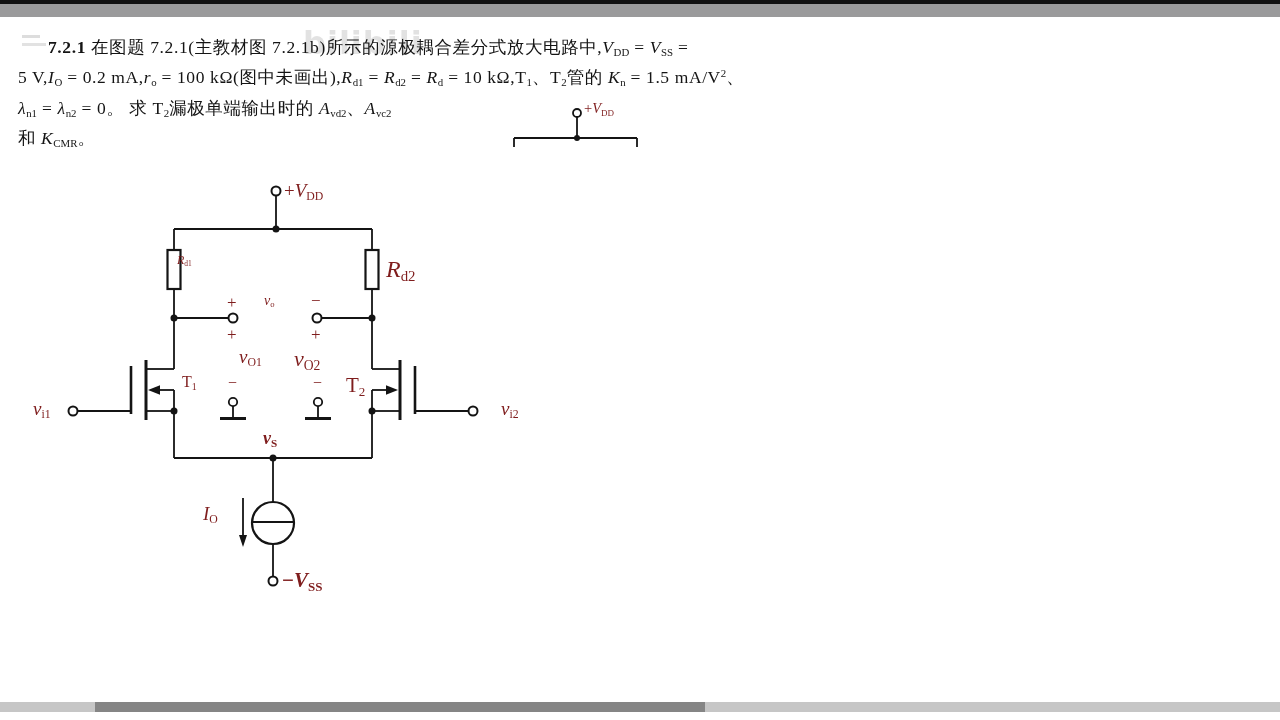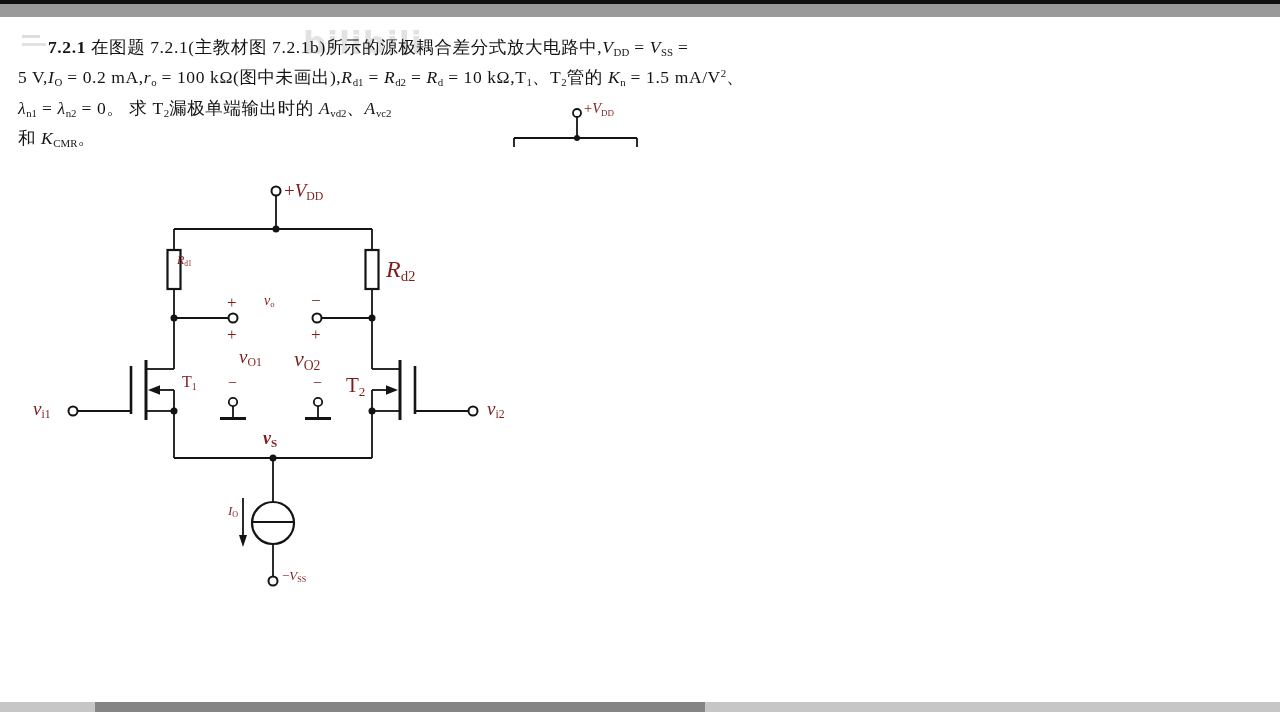--- a/index.html
+++ b/index.html
@@ -165,23 +165,23 @@
   <div class="lbl" style="left:311px;top:291px;font-size:17px;"><span class="seg-n">−</span></div>
   <div class="lbl" style="left:227px;top:325px;font-size:17px;"><span class="seg-n">+</span></div>
   <div class="lbl" style="left:311px;top:325px;font-size:17px;"><span class="seg-n">+</span></div>
   <div class="lbl" style="left:219px;top:346px;font-size:19px;margin-left:20px;"><span class="seg-i">v</span><span class="seg-s">O1</span></div>
   <div class="lbl" style="left:294px;top:346px;font-size:22px;"><span class="seg-i">v</span><span class="seg-s">O2</span></div>
   <div class="lbl" style="left:182px;top:373px;font-size:16px;"><span class="seg-n">T</span><span class="seg-s">1</span></div>
   <div class="lbl" style="left:346px;top:373px;font-size:21px;"><span class="seg-n">T</span><span class="seg-s">2</span></div>
   <div class="lbl" style="left:228px;top:374px;font-size:16px;"><span class="seg-n">−</span></div>
   <div class="lbl" style="left:313px;top:374px;font-size:16px;"><span class="seg-n">−</span></div>
   <div class="lbl" style="left:33px;top:398px;font-size:19px;"><span class="seg-i">v</span><span class="seg-s">i1</span></div>
-  <div class="lbl" style="left:487px;top:398px;font-size:19px;"><span class="seg-i">v</span><span class="seg-s">i2</span></div>
+  <div class="lbl" style="left:501px;top:398px;font-size:19px;"><span class="seg-i">v</span><span class="seg-s">i2</span></div>
   <div class="lbl" style="left:263px;top:428px;font-size:18px;font-weight:bold;"><span class="seg-i">v</span><span class="seg-s">S</span></div>
-  <div class="lbl" style="left:228px;top:503px;font-size:13px;"><span class="seg-i">I</span><span class="seg-s">O</span></div>
-  <div class="lbl" style="left:282px;top:568px;font-size:13px;"><span class="seg-n">−</span><span class="seg-i">V</span><span class="seg-s">SS</span></div>
+  <div class="lbl" style="left:203px;top:503px;font-size:19px;"><span class="seg-i">I</span><span class="seg-s">O</span></div>
+  <div class="lbl" style="left:282px;top:568px;font-size:21px;font-weight:bold;"><span class="seg-n">−</span><span class="seg-i">V</span><span class="seg-s">SS</span></div>
   <div class="lbl" style="left:584px;top:100px;font-size:14.5px;"><span class="seg-n">+</span><span class="seg-i">V</span><span class="seg-s">DD</span></div>
 
   <div class="progress-track">
     <div class="progress-handle"></div>
   </div>
 
 </div>
 
 </body></html>

